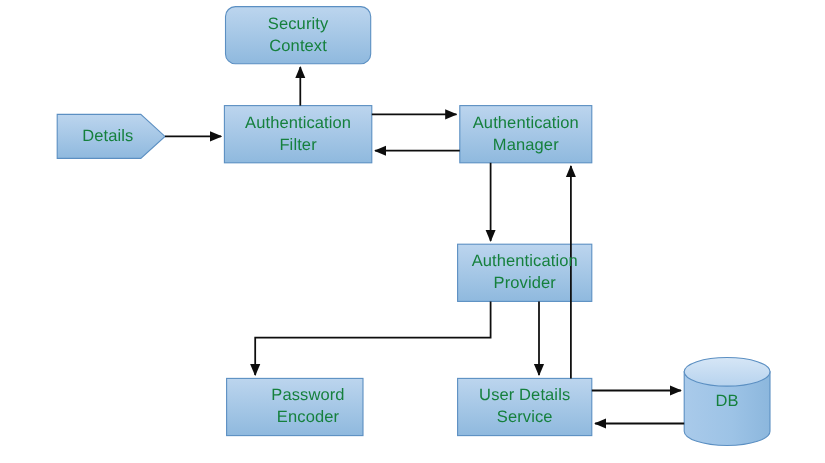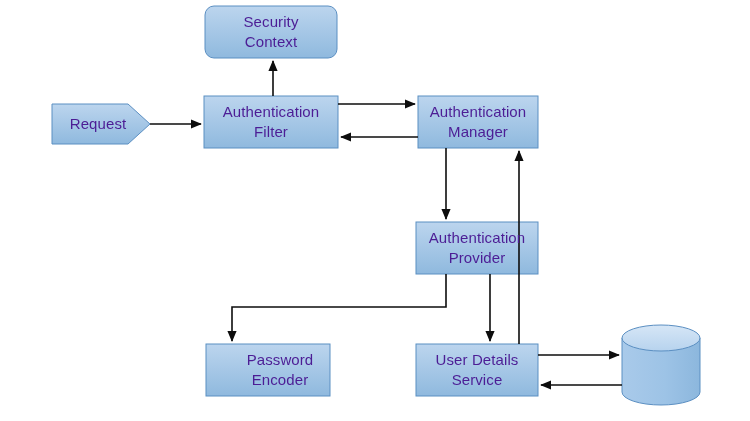--- a/index.html
+++ b/index.html
@@ -21,21 +21,21 @@
     top: 0;
     width: 750px;
     height: 421px;
   }
   .node-label {
     position: absolute;
     display: flex;
     align-items: center;
     justify-content: center;
     text-align: center;
-    color: #4c1d95;
+    color: #15803d;
     font-family: "Liberation Sans", sans-serif;
     font-size: 15px;
     line-height: 20px;
     letter-spacing: 0.1px;
     pointer-events: none;
     white-space: pre-line;
   }
   .lbl-security-context { left: 205px; top: 6px;  width: 132px; height: 52px; }
   .lbl-request          { left: 52px;  top: 104px; width: 92px;  height: 40px; }
   .lbl-auth-filter      { left: 204px; top: 96px;  width: 134px; height: 52px; }
@@ -110,31 +110,32 @@
       <line x1="538" y1="355" x2="619" y2="355" marker-end="url(#arrow)"></line>
 
       <line x1="622" y1="385" x2="541" y2="385" marker-end="url(#arrow)"></line>
 
     </g>
   </svg>
 
   <div class="node-label lbl-security-context">Security
 Context</div>
 
-  <div class="node-label lbl-request">Request</div>
+  <div class="node-label lbl-request">Details</div>
 
   <div class="node-label lbl-auth-filter">Authentication
 Filter</div>
 
   <div class="node-label lbl-auth-manager">Authentication
 Manager</div>
 
   <div class="node-label lbl-auth-provider">Authentication
 Provider</div>
 
   <div class="node-label lbl-password-encoder">Password
 Encoder</div>
 
   <div class="node-label lbl-user-details">User Details
 Service</div>
 
+  <div class="node-label lbl-db">DB</div>
 
 </div>
 
 </body></html>

